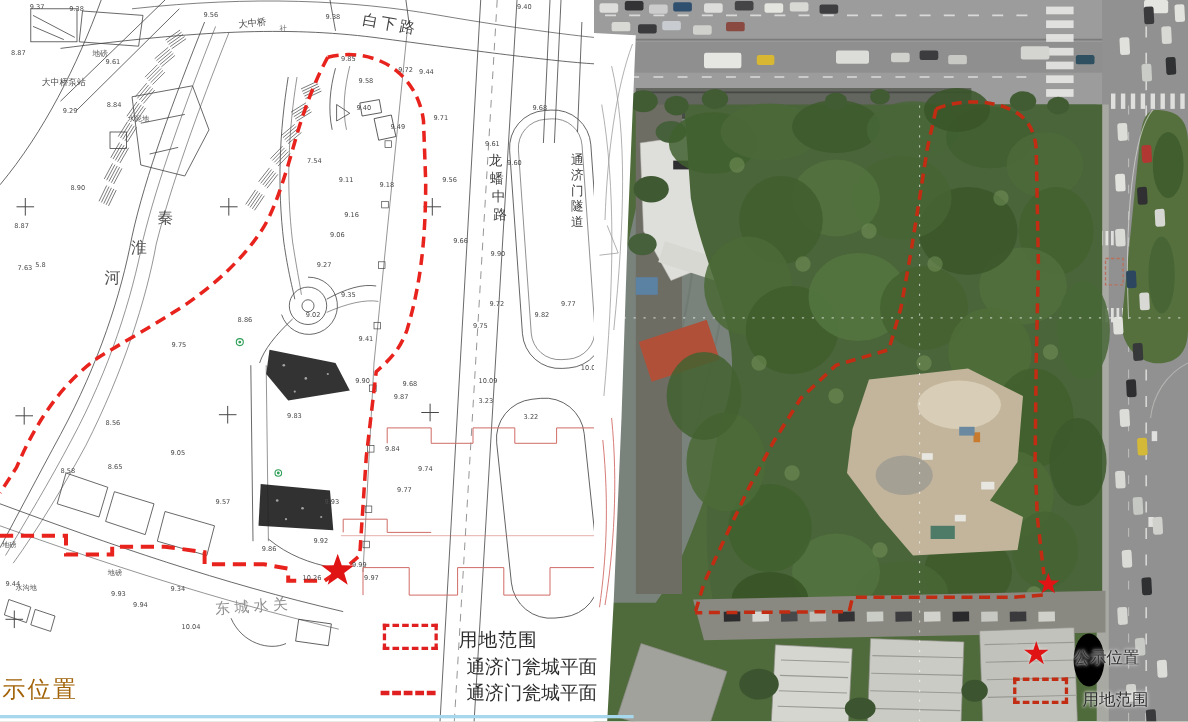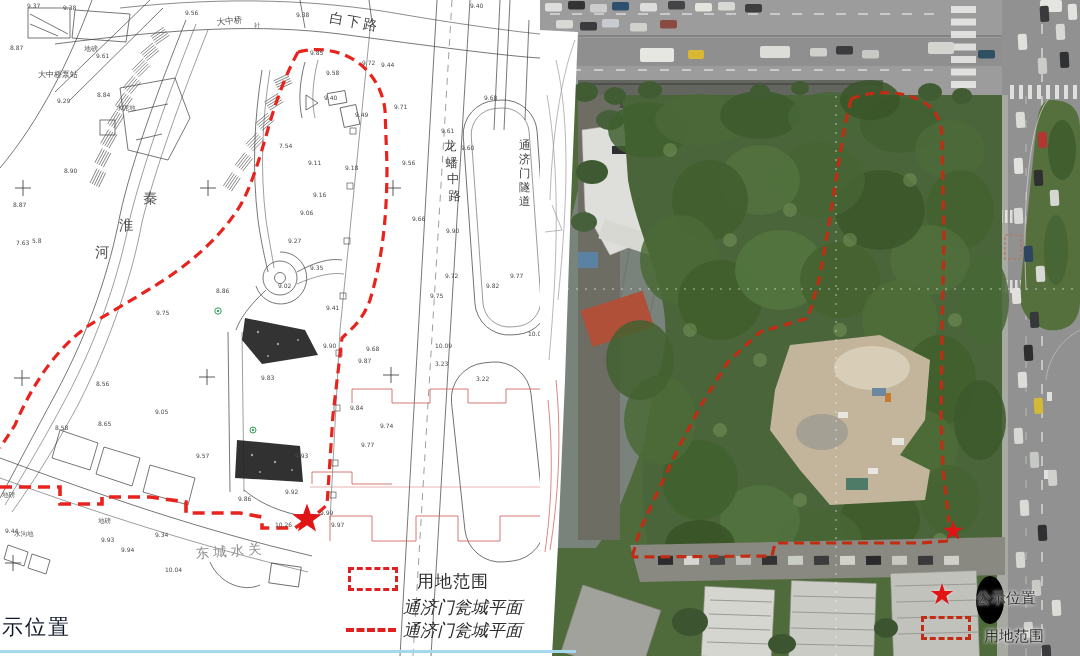--- a/index.html
+++ b/index.html
@@ -4,22 +4,22 @@
 <style>
   * { margin:0; padding:0; box-sizing:border-box; }
   body { font-family:"DejaVu Sans","Liberation Sans",sans-serif; background:#e8e8e8; }
   .stage { position:relative; width:1080px; height:656px; background:#ffffff; overflow:hidden; }
   svg text { font-family:"DejaVu Sans","Liberation Sans",sans-serif; }
   .pane { position:absolute; top:0; }
   .legend-item-label { position:absolute; color:#2b2b2b; white-space:nowrap; }
   .lg-rect-symbol { position:absolute; left:348px; top:567px; width:50px; height:24px; border:3px dashed #e02020; background:transparent; }
   .lg-rect-label  { left:417px; top:570px; font-size:17px; letter-spacing:1px; }
   .lg-line-symbol { position:absolute; left:346px; top:628px; width:50px; height:0; border-top:4.5px dashed #e02020; }
-  .lg-line-label  { left:403px; top:596px; font-size:17px; line-height:23px;font-style:italic; }
-  .corner-text { position:absolute; left:2px; top:613px; font-size:21px; color:#0f172a; letter-spacing:2px; }
+  .lg-line-label  { left:424px; top:596px; font-size:17px; line-height:23px; }
+  .corner-text { position:absolute; left:2px; top:613px; font-size:21px; color:#a16207; letter-spacing:2px; }
   .ph-star-symbol { position:absolute; left:929px; top:580px; font-size:29px; color:#d42016; line-height:29px;
                     text-shadow:0 0 3px rgba(255,255,255,.6); }
   .ph-star-label { left:928px; top:589px; font-size:15px; color:#2f2f2f;
                    text-shadow:0 0 4px rgba(255,255,255,.95),0 0 2px rgba(255,255,255,.95);padding-left:48px; }
   .ph-rect-symbol { position:absolute; left:921px; top:616px; width:50px; height:24px; border:3.5px dashed #dd1717; }
   .ph-rect-label { left:984px; top:627px; font-size:15px; color:#2f2f2f;
                    text-shadow:0 0 4px rgba(255,255,255,.95),0 0 2px rgba(255,255,255,.95); }
   .blue-strip { position:absolute; left:0; top:650px; width:576px; height:3px; background:#a6d7ec; }
 </style>
 </head>

